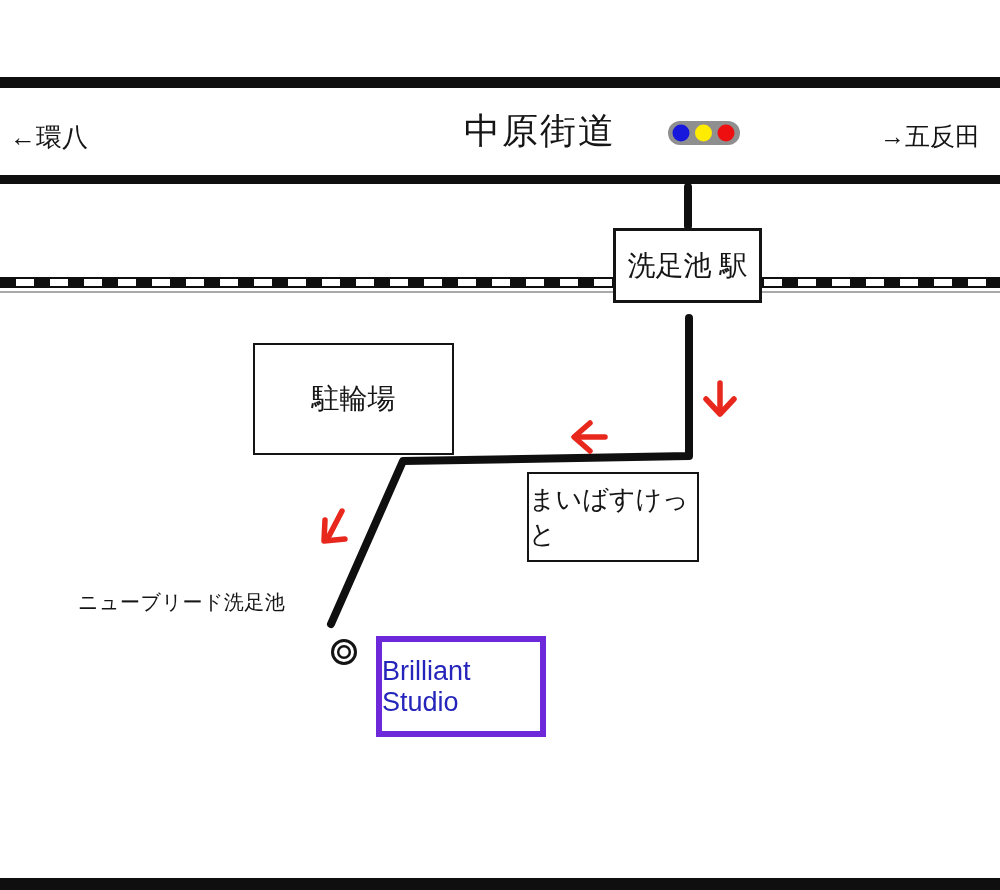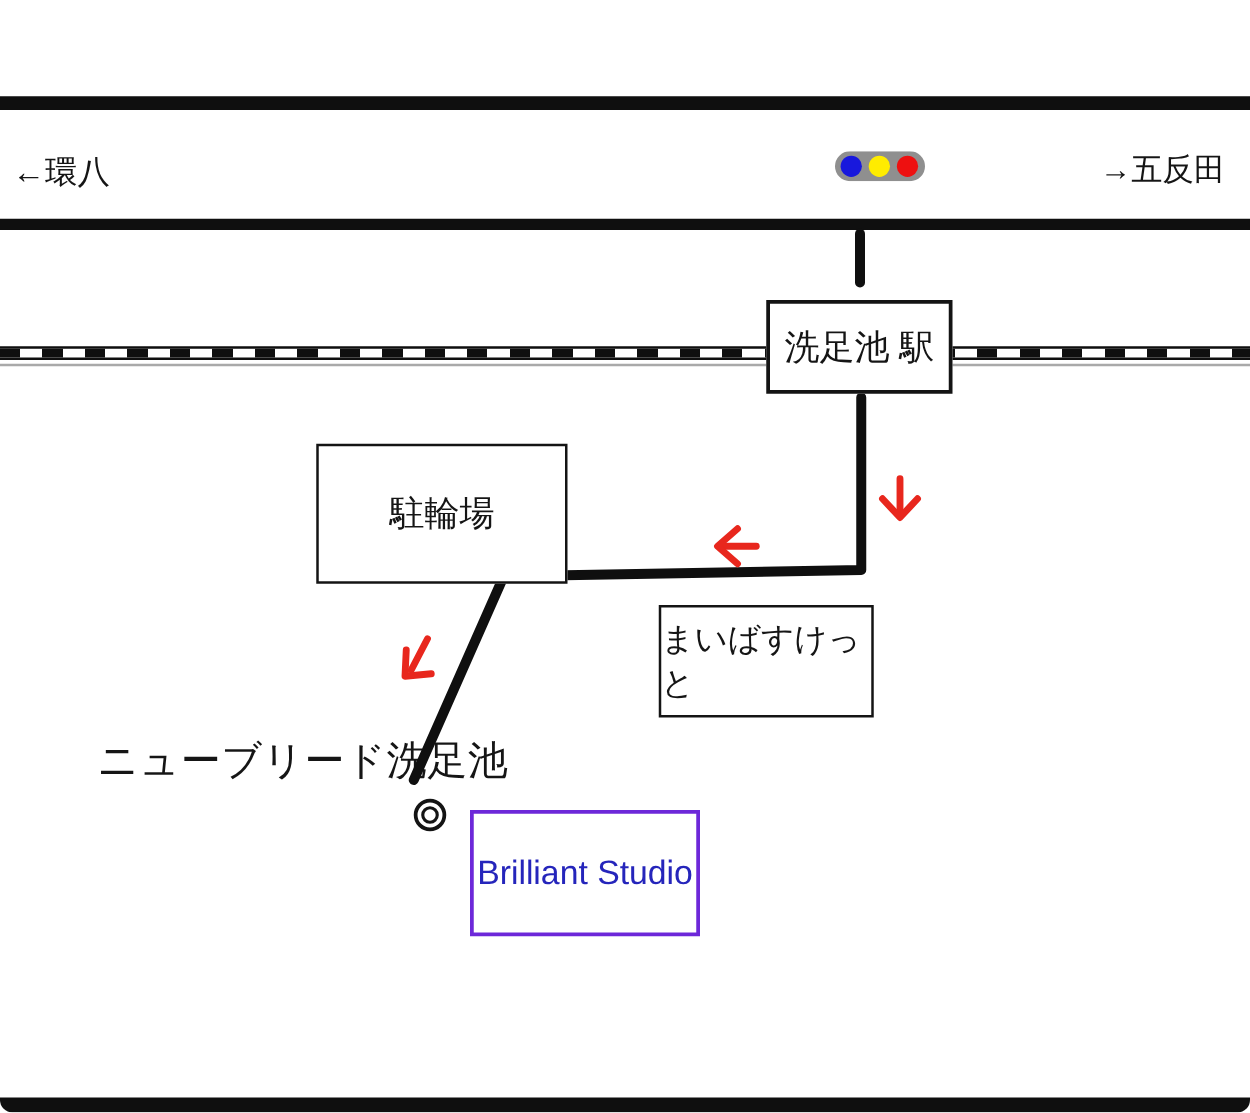--- a/index.html
+++ b/index.html
@@ -1,62 +1,63 @@
 <!DOCTYPE html>
 <html><head>
 <meta charset="utf-8">
 <style>
   html,body{margin:0;padding:0;background:#ffffff;}
   #canvas{
     position:relative;width:1000px;height:890px;background:#ffffff;
     font-family:"Liberation Sans","DejaVu Sans",sans-serif;
-    color:#151515;overflow:hidden;border-radius:10px;
+    color:#151515;overflow:hidden;
   }
   
   .road-line{position:absolute;left:0;width:1000px;background:#0f0f0f;}
   #road-top{top:77px;height:11px;}
   #road-bottom{top:175px;height:9px;}
   #bottom-edge{top:878px;height:12px;}
   
   #railway{
     position:absolute;left:0;top:277px;width:1000px;height:11px;
     box-sizing:border-box;border-top:2px solid #0f0f0f;border-bottom:2px solid #0f0f0f;
     background:repeating-linear-gradient(90deg,#0f0f0f 0 16px,#ffffff 16px 34px);
     z-index:1;
   }
   #railway-underline{position:absolute;left:0;top:291px;width:1000px;height:1.5px;background:#a9a9a9;z-index:1;}
   
   .lbl{position:absolute;white-space:nowrap;line-height:1.1;}
   #kanpachi{left:10px;top:123px;font-size:26px;}
   #road-name{left:540px;top:111px;transform:translateX(-50%);font-size:36px;font-weight:500;letter-spacing:2px;}
   #gotanda{left:980px;top:123px;transform:translateX(-100%);font-size:25px;}
-  #building-name{left:78px;top:591px;font-size:32px;letter-spacing:0.5px;}
+  #building-name{left:78px;top:591px;font-size:20px;letter-spacing:0.5px;}
   
   #traffic-light{position:absolute;left:668px;top:121px;z-index:2;}
   
   .map-box{
     position:absolute;box-sizing:border-box;background:#ffffff;
-    display:flex;align-items:center;justify-content:center;z-index:4;margin-top:12px;
+    display:flex;align-items:center;justify-content:center;z-index:4;
   }
   #station-box{left:613px;top:228px;width:149px;height:75px;border:3px solid #141414;font-size:28px;}
   #bicycle-box{left:253px;top:343px;width:201px;height:112px;border:2.5px solid #141414;font-size:28px;}
   #supermarket-box{left:527px;top:472px;width:172px;height:90px;border:2.5px solid #141414;font-size:26px;}
-  #destination-box{left:376px;top:636px;width:184px;height:101px;border:3px solid #6d28d9;font-size:27px;font-weight:500;color:#2525bb;}
+  #destination-box{left:376px;top:636px;width:170px;height:101px;border:6px solid #6d28d9;font-size:27px;font-weight:500;color:#2525bb;}
   
   #overlay{position:absolute;left:0;top:0;z-index:3;}
 </style>
 </head>
 <body>
 
 <div id="canvas">
 
   <div id="road-top" class="road-line"></div>
   <div id="road-bottom" class="road-line"></div>
 
   <div id="kanpachi" class="lbl">←環八</div>
+  <div id="road-name" class="lbl">中原街道</div>
   <div id="gotanda" class="lbl">→五反田</div>
 
   <svg id="traffic-light" width="72" height="24" viewBox="0 0 72 24">
     <rect x="0" y="0" width="72" height="24" rx="12" fill="#8f8f8f"></rect>
     <circle cx="13" cy="12" r="8.5" fill="#1818dd"></circle>
     <circle cx="35.5" cy="12" r="8.5" fill="#ffec00"></circle>
     <circle cx="58" cy="12" r="8.5" fill="#ee1010"></circle>
   </svg>
 
   <div id="railway"></div>

